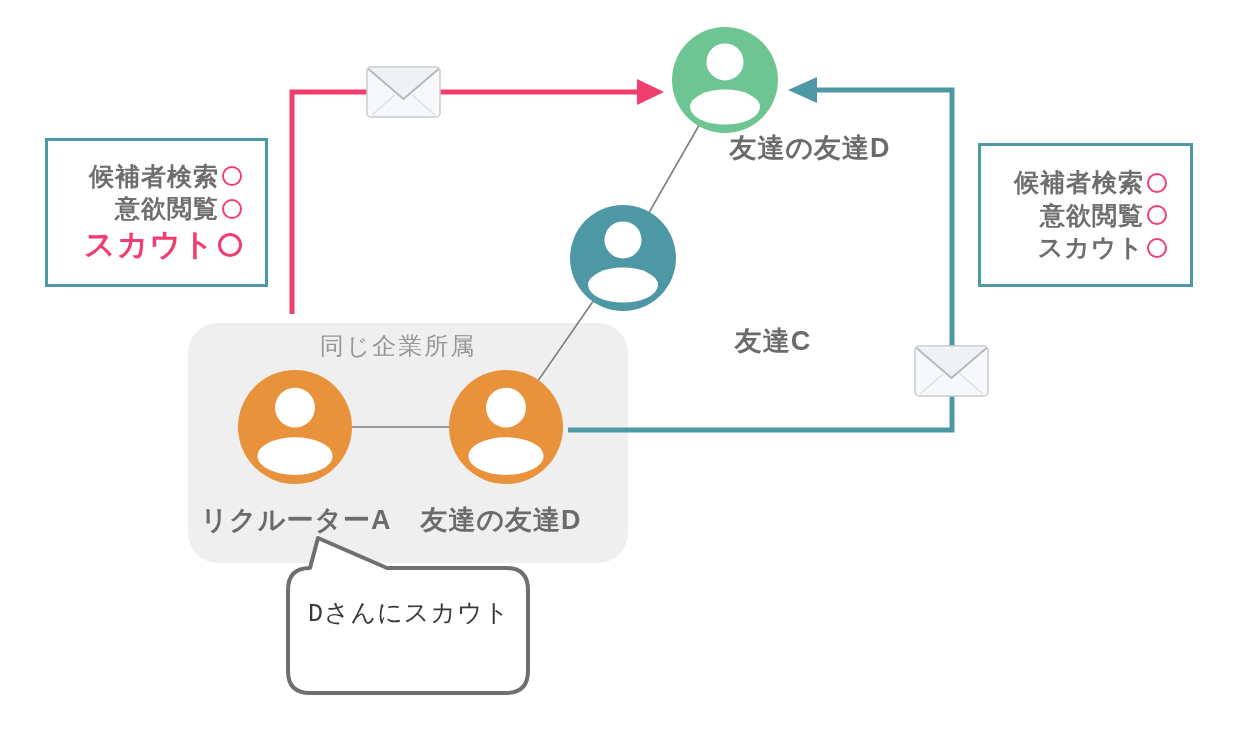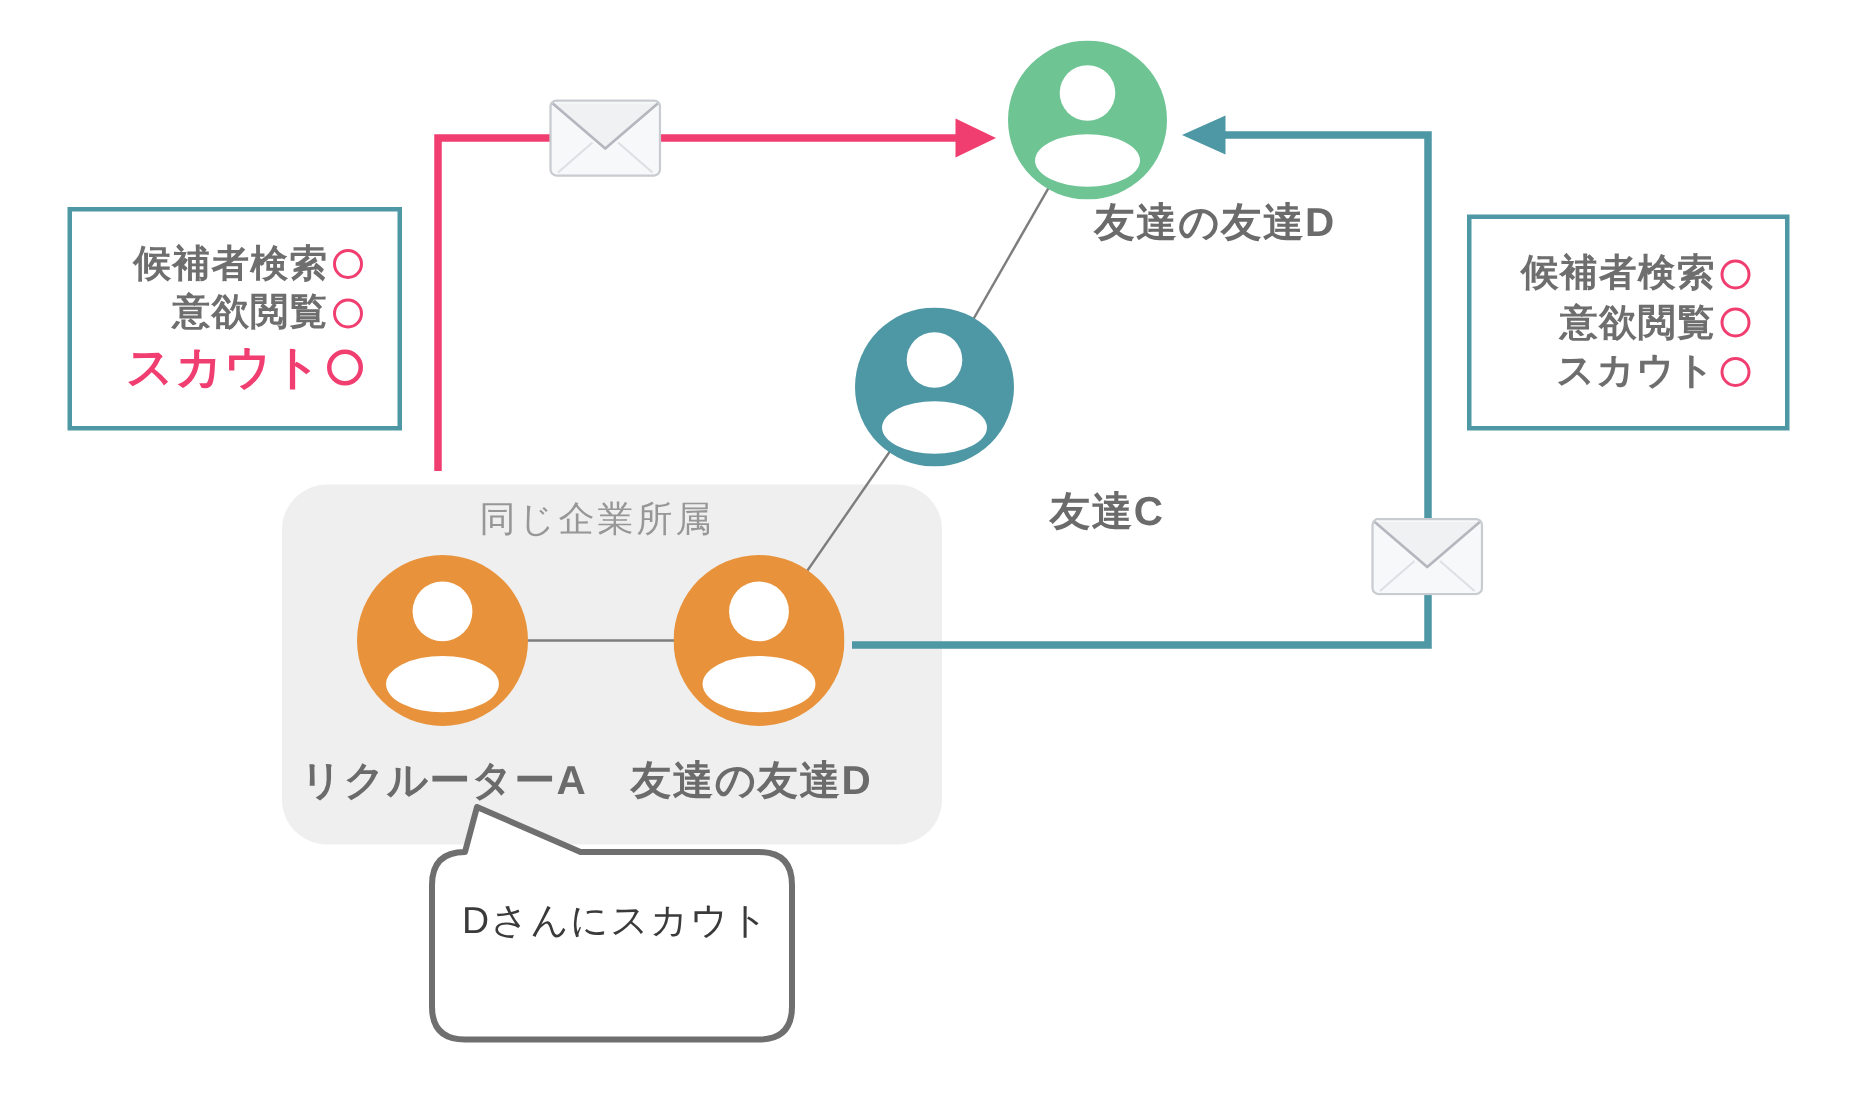--- a/index.html
+++ b/index.html
@@ -33,21 +33,21 @@
   .p-row{display:flex;align-items:center;justify-content:flex-end;line-height:1.30;}
   .p-text{font-size:25px;font-weight:bold;color:var(--panel_text);letter-spacing:1px;}
   .circle-mark{display:inline-block;width:20px;height:20px;border:2.5px solid var(--pink);
     border-radius:50%;margin-left:3px;flex:0 0 auto;}
   .p-row.emphasis .p-text{color:var(--pink);font-size:31px;}
   .p-row.emphasis .circle-mark{width:24px;height:24px;border-width:3px;}
 
   
   svg.bubble{position:absolute;left:0;top:0;width:1236px;height:740px;z-index:5;}
   .bubble-text{position:absolute;left:308px;top:598px;z-index:6;
-    font-size:25px;line-height:33px;color:var(--bubble_text);letter-spacing:1px;}
+    font-size:25px;line-height:33px;color:var(--bubble_text);letter-spacing:1px;font-family:Liberation Mono, monospace;}
 
   
   .conn{stroke:var(--connector);stroke-width:1.6px;fill:none;}
   .pink-line{stroke:var(--pink);stroke-width:5px;fill:none;}
   .pink-head{fill:var(--pink);}
   .teal-line{stroke:var(--teal);stroke-width:5px;fill:none;}
   .teal-head{fill:var(--teal);}
   .bubble-shape{fill:#fff;stroke:var(--bubble_border);stroke-width:4px;stroke-linejoin:round;}
 </style>
 </head>
@@ -104,21 +104,21 @@
   </div>
   <div class="node" style="left:449px;top:370px;width:114px;height:114px">
     <svg viewBox="0 0 100 100">
       <circle cx="50" cy="50" r="50" fill="var(--orange)"></circle>
       <circle cx="50" cy="33" r="17.5" fill="#fff"></circle>
       <ellipse cx="50" cy="75.5" rx="33" ry="16.5" fill="#fff"></ellipse>
     </svg>
   </div>
 
   <div class="node-label" style="left:810px;top:148px">友達の友達D</div>
-  <div class="node-label" style="left:738px;top:341px">友達C</div>
+  <div class="node-label" style="left:773px;top:341px">友達C</div>
   <div class="node-label" style="left:296px;top:520px">リクルーターA</div>
   <div class="node-label" style="left:501px;top:520px">友達の友達D</div>
 
   <div class="panel panel-left">
     <div class="p-row">
       <span class="p-text">候補者検索</span>
       <span class="circle-mark"></span>
     </div>
     <div class="p-row">
       <span class="p-text">意欲閲覧</span>

